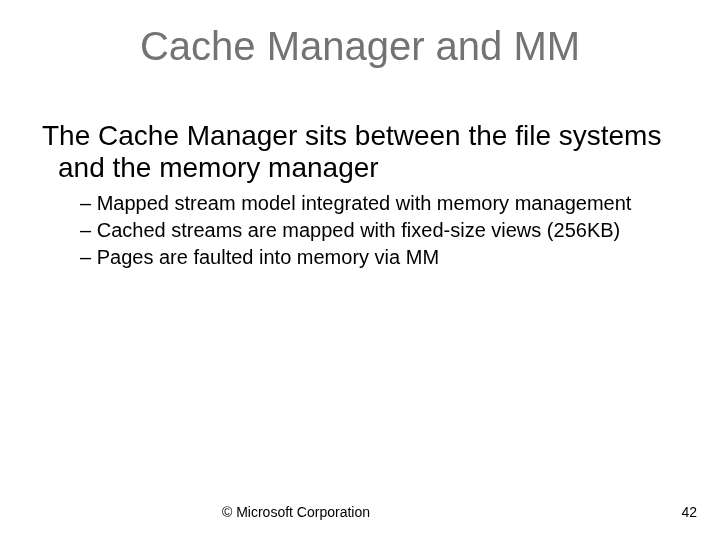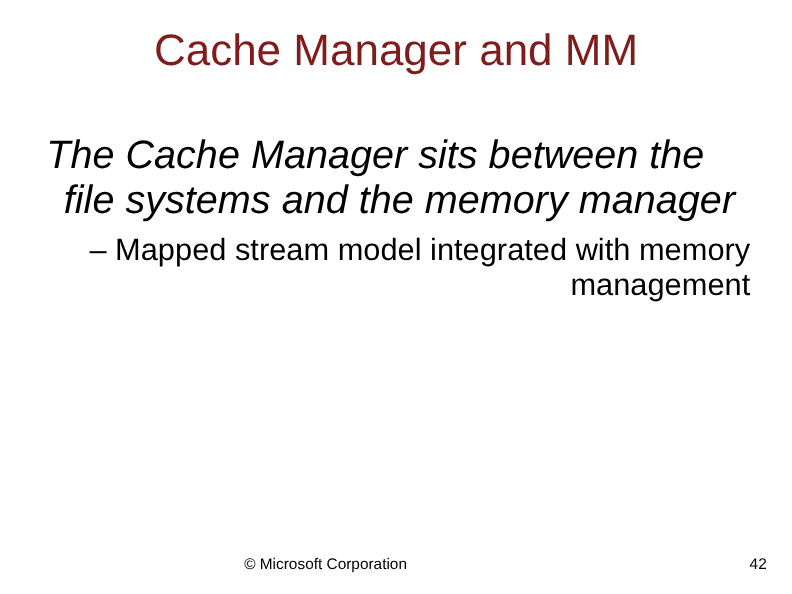--- a/index.html
+++ b/index.html
@@ -19,47 +19,45 @@
     box-sizing: border-box;
   }
   .title {
     position: absolute;
     top: 24px;
     left: 0;
     width: 720px;
     text-align: center;
     font-size: 40px;
     font-weight: 400;
-    color: #7f1d1d;
+    color: #737373;
   }
   .body {
     position: absolute;
     top: 120px;
     left: 42px;
     width: 640px;
   }
   .para {
-    font-size: 36px;
+    font-size: 28px;
     line-height: 1.15;
     margin: 0 0 8px 0;
     padding-left: 16px;
     text-indent: -16px;
-    font-style: italic;
   }
   .bullets {
     margin: 4px 0 0 0;
     padding: 0 0 0 56px;
   }
   .bullet {
-    font-size: 28px;
+    font-size: 20px;
     line-height: 1.15;
     margin: 0 0 4px 0;
     list-style: none;
     text-indent: -18px;
-    text-align: right;
   }
   .bullet::before {
     content: "– ";
   }
   .footer-center {
     position: absolute;
     bottom: 20px;
     left: 0;
     width: 592px;
     text-align: center;
@@ -77,19 +75,21 @@
 <body>
 
 <div class="slide">
 
   <div class="title">Cache Manager and MM</div>
 
   <div class="body">
     <p class="para">The Cache Manager sits between the file systems and the memory manager</p>
     <ul class="bullets">
       <li class="bullet">Mapped stream model integrated with memory management</li>
+      <li class="bullet">Cached streams are mapped with fixed-size views (256KB)</li>
+      <li class="bullet">Pages are faulted into memory via MM</li>
     </ul>
   </div>
 
   <div class="footer-center">© Microsoft Corporation</div>
   <div class="footer-right">42</div>
 
 </div>
 
 </body></html>

